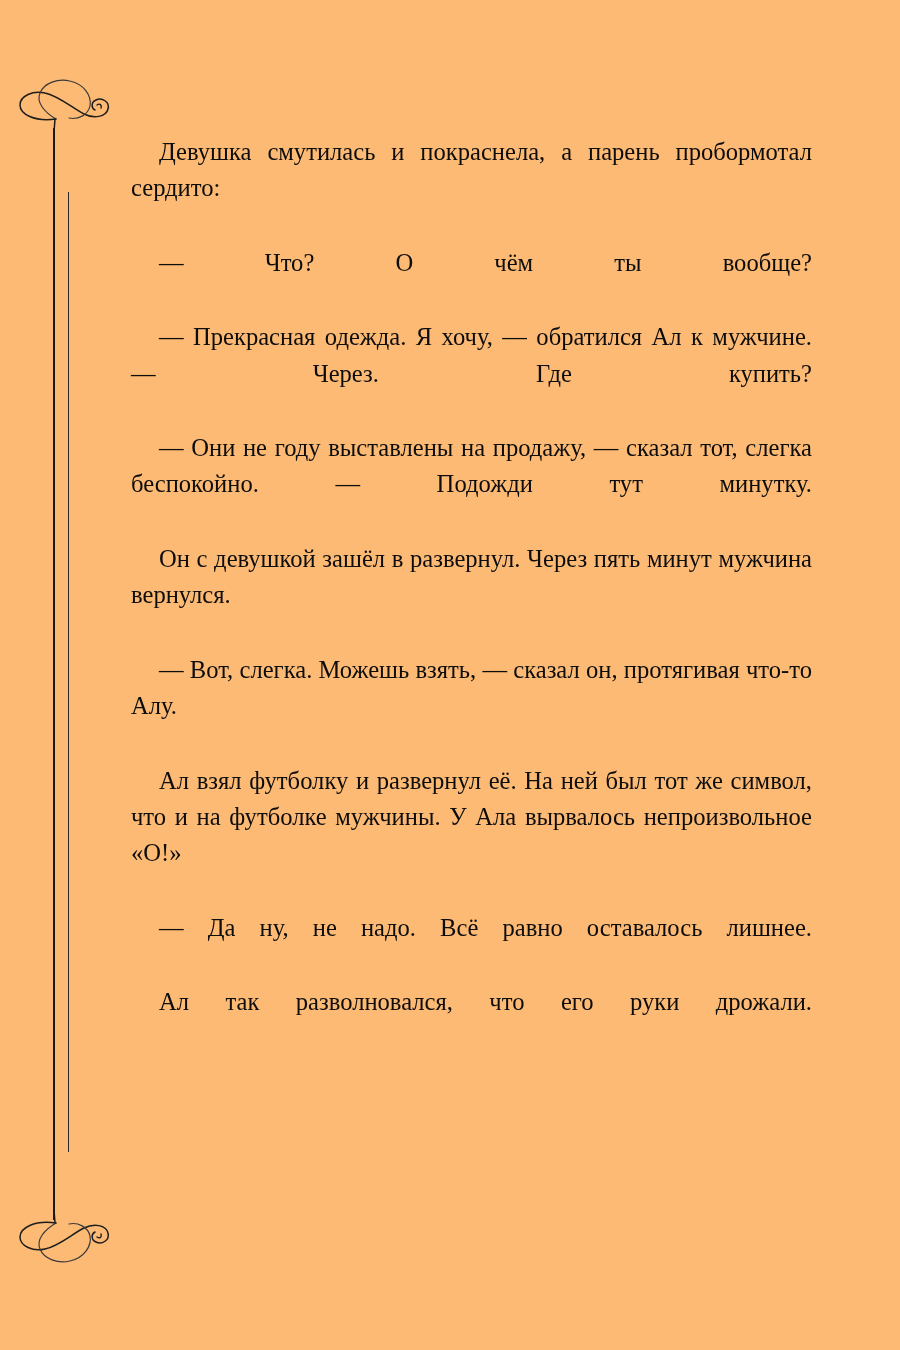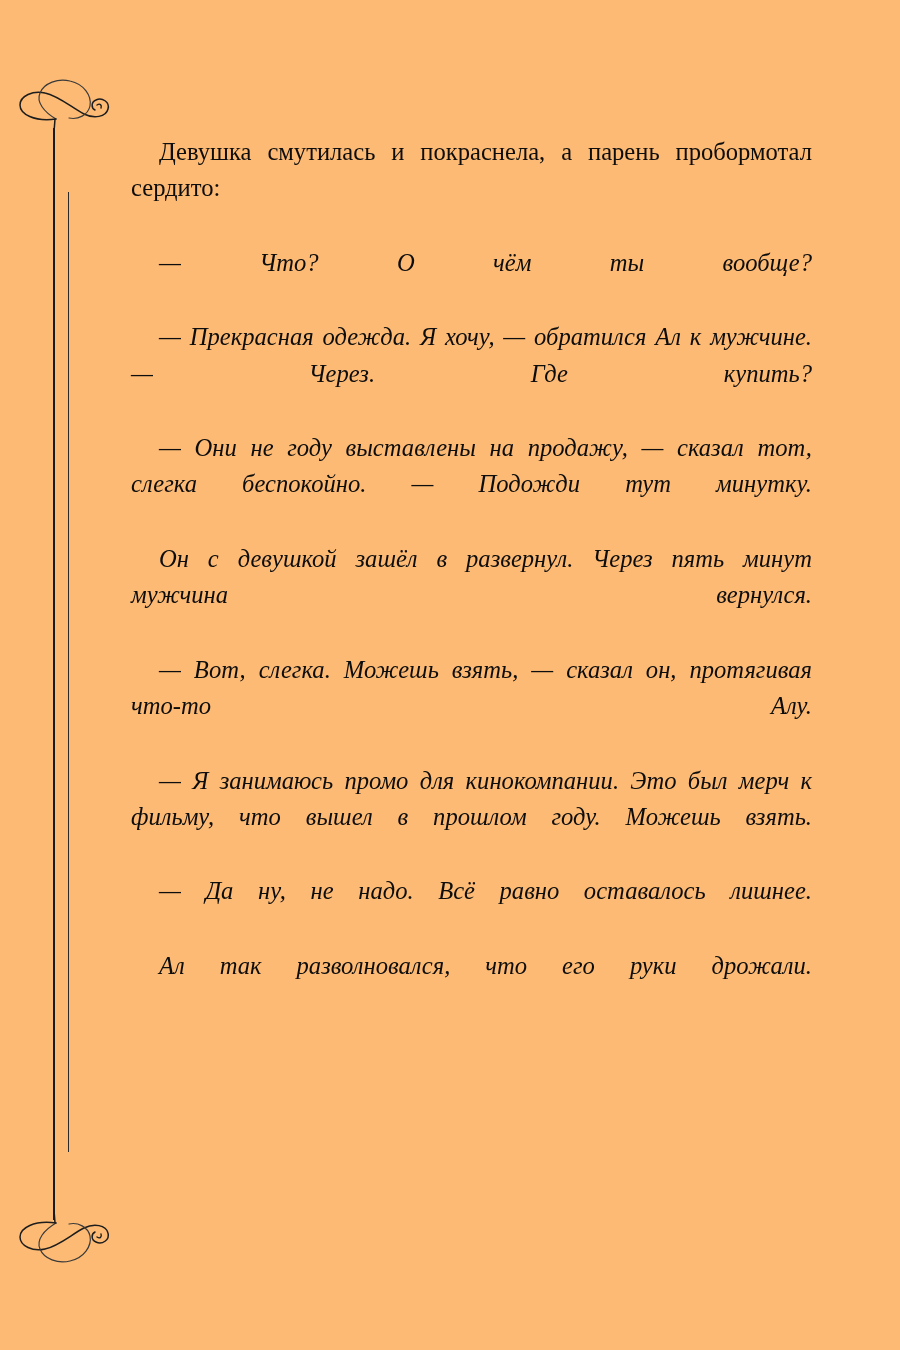--- a/index.html
+++ b/index.html
@@ -69,21 +69,20 @@
     text-indent: 28px;
     text-align: justify;
     text-justify: inter-word;
     font-size: 24.6px;
     line-height: 36.2px;
     color: #0d0d0d;
     -webkit-font-smoothing: antialiased;
   }
   .para + .para {
     margin-top: 2.2px;
-    font-style: italic;
   }
   
   .para::after {
     content: "";
     display: inline-block;
     width: 100%;
   }
 </style>
 </head>
 <body>
@@ -110,19 +109,19 @@
     </svg>
   </div>
 
   <div class="text-column">
     <p class="para">Девушка смутилась и покраснела, а парень пробормотал сердито:</p>
     <p class="para">— Что? О чём ты вообще?</p>
     <p class="para">— Прекрасная одежда. Я хочу, — обратился Ал к мужчине. — Через. Где купить?</p>
     <p class="para">— Они не году выставлены на продажу, — сказал тот, слегка беспокойно. — Подожди тут минутку.</p>
     <p class="para">Он с девушкой зашёл в развернул. Через пять минут мужчина вернулся.</p>
     <p class="para">— Вот, слегка. Можешь взять, — сказал он, протягивая что-то Алу.</p>
-    <p class="para">— Я занимаюсь промо для кинокомпании. Это был мерч к фильму, что вышел в прошлом году. Можешь взять.</p>
+    <p class="para">Ал взял футболку и развернул её. На ней был тот же символ, что и на футболке мужчины. У Ала вырвалось непроизвольное «О!»</p>
     <p class="para">— Да ну, не надо. Всё равно оставалось лишнее.</p>
     <p class="para">Ал так разволновался, что его руки дрожали.</p>
 
   </div>
 
 </div>
 
 </body></html>

